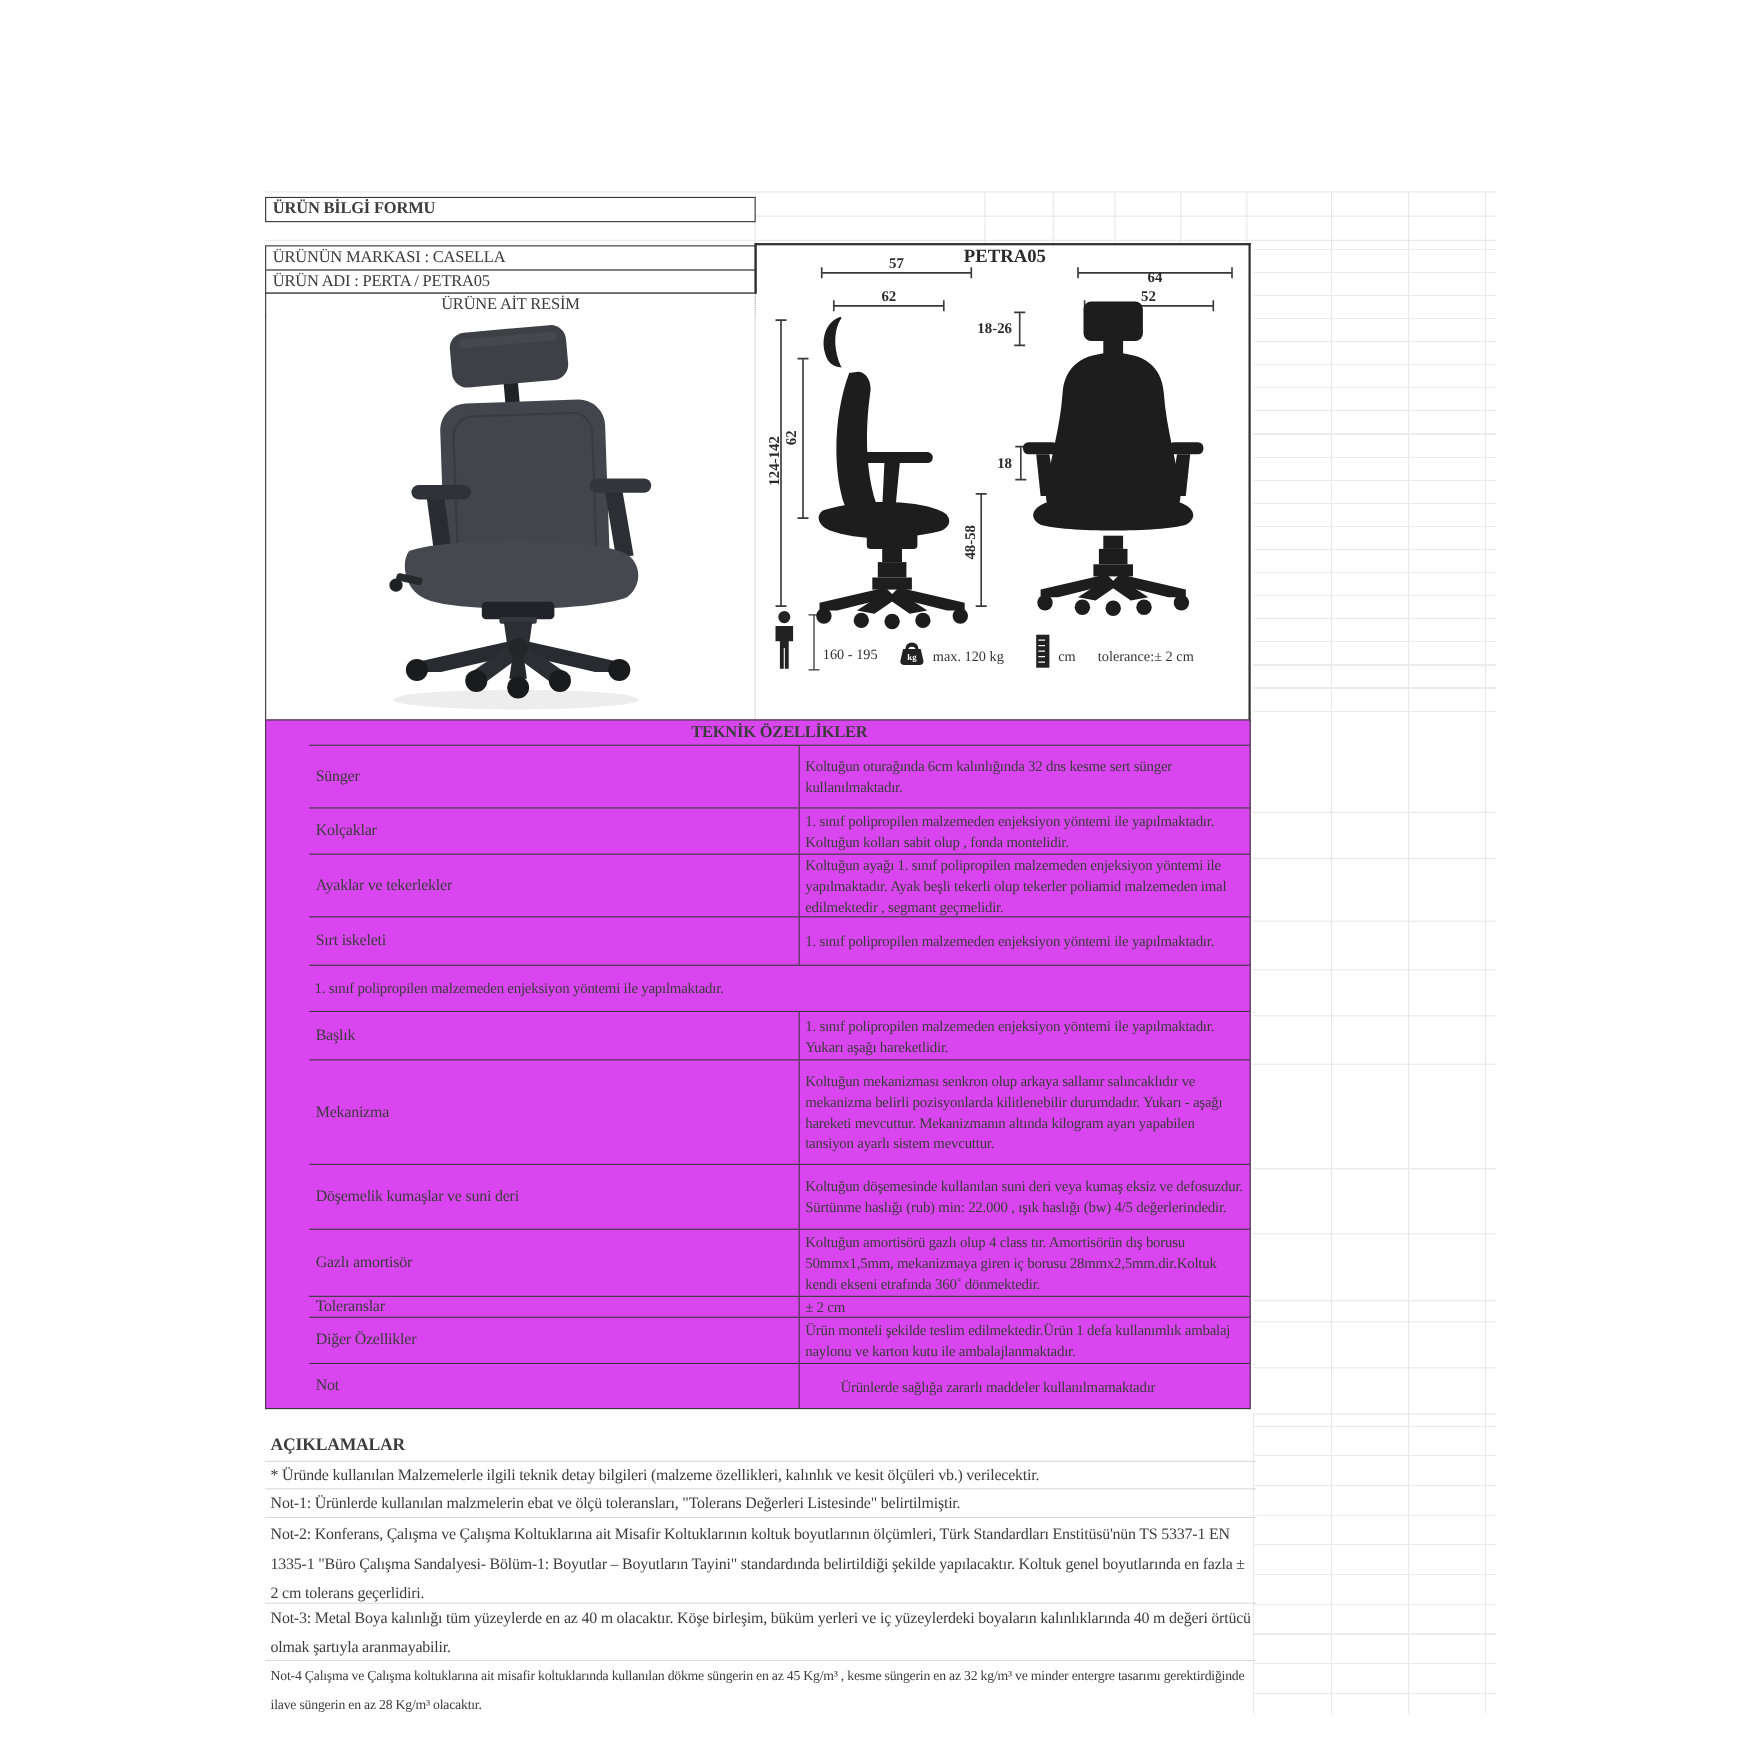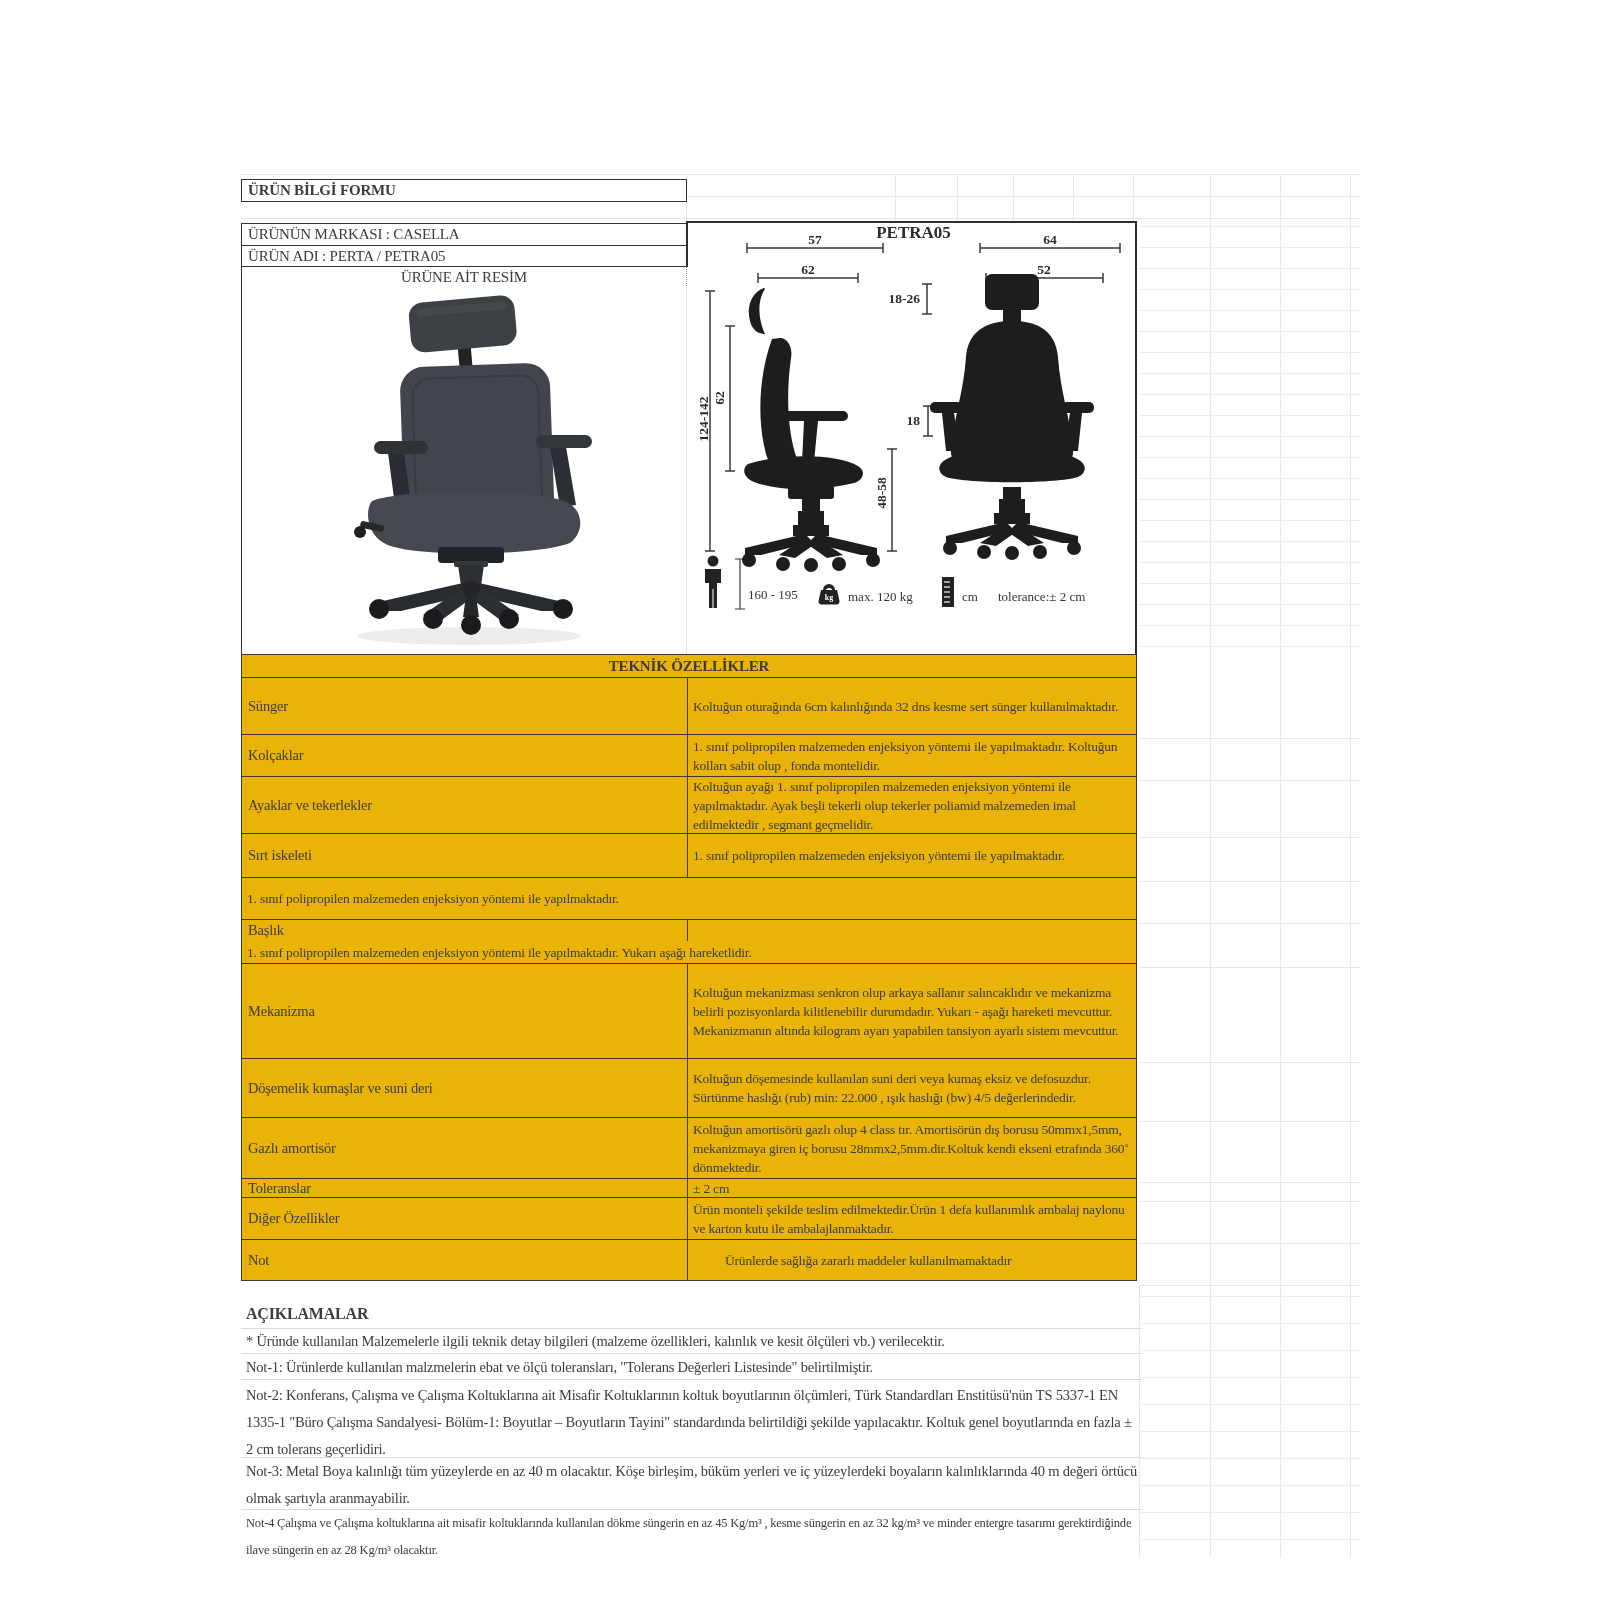--- a/index.html
+++ b/index.html
@@ -19,21 +19,21 @@
   .photobox{position:absolute;border-left:1px solid #333;border-right:1px solid #e7e7e7;box-sizing:border-box;}
   
   .diagram{position:absolute;}
   .dline{position:absolute;background:#2e2e2e;}
   .dlab{position:absolute;font-weight:bold;font-size:13.5px;color:#2b2b2b;text-align:center;letter-spacing:0;}
   .dlab.rot{display:flex;align-items:center;justify-content:center;transform:rotate(-90deg);}
   .dlab.right{text-align:right;}
   .legtxt{position:absolute;font-size:13px;color:#333;white-space:nowrap;letter-spacing:0;}
   .kgbadge{position:absolute;color:#fff;font-size:8px;font-weight:bold;text-align:center;letter-spacing:0;}
   
-  .spec-table{position:absolute;left:241px;top:608px;width:896px;border:1px solid #3a3a3a;box-sizing:border-box;background:#eab308;}
+  .spec-table{position:absolute;left:241px;top:608px;width:896px;border:1px solid #3a3a3a;box-sizing:border-box;background:#d946ef;padding-left:39px;}
   .srow{display:flex;border-top:1px solid #3a3a3a;box-sizing:border-box;}
   .srow:first-child{border-top:none;}
   .shead{align-items:center;justify-content:center;font-weight:bold;font-size:15px;}
   .slabel{width:446px;border-right:1px solid #3a3a3a;box-sizing:border-box;display:flex;align-items:center;
           padding:2px 6px;font-size:14.5px;}
   .svalue{flex:1;display:flex;align-items:center;padding:2px 5px;font-size:13.5px;line-height:19px;}
   
   .nrow{position:absolute;left:241px;width:901px;border-bottom:1px solid #dadada;
         font-size:14.5px;line-height:27px;padding-left:5px;box-sizing:border-box;}
   .ntitle{font-weight:bold;font-size:16px;border-bottom:1px solid #dadada;}
@@ -224,21 +224,21 @@
           <line x1="2" y1="15" x2="8" y2="15"></line>
             <line x1="2" y1="20" x2="8" y2="20"></line>
           <line x1="2" y1="25" x2="8" y2="25"></line>
         </g>
       </g>
     </svg>
 
     <div class="dlab" style="left:155px;top:2px;width:145px;font-size:17px;">PETRA05</div>
     <div class="dlab" style="left:99px;top:11px;width:60px;">57</div>
     <div class="dlab" style="left:92px;top:41px;width:60px;">62</div>
-    <div class="dlab" style="left:334px;top:11px;width:60px;">64</div>
+    <div class="dlab" style="left:334px;top:23px;width:60px;">64</div>
     <div class="dlab" style="left:328px;top:41px;width:60px;">52</div>
     <div class="dlab right" style="left:168px;top:70px;width:66px;">18-26</div>
     <div class="dlab rot" style="left:14px;top:158px;width:40px;height:38px;">62</div>
     <div class="dlab rot" style="left:-17px;top:182px;width:70px;height:32px;">124-142</div>
     <div class="dlab right" style="left:200px;top:192px;width:34px;">18</div>
     <div class="dlab rot" style="left:166px;top:255px;width:60px;height:34px;">48-58</div>
 
     <div class="legtxt" style="left:62px;top:366px;">160 - 195</div>
     <div class="kgbadge" style="left:132px;top:372px;width:22px;">kg</div>
     <div class="legtxt" style="left:162px;top:368px;">max. 120 kg</div>
@@ -262,21 +262,21 @@
       <div class="slabel">Ayaklar ve tekerlekler</div>
       <div class="svalue">Koltuğun ayağı 1. sınıf  polipropilen malzemeden enjeksiyon yöntemi ile yapılmaktadır. Ayak beşli tekerli olup tekerler poliamid malzemeden imal edilmektedir , segmant geçmelidir.</div>
     </div>
     <div class="srow" style="height:44px;">
       <div class="slabel">Sırt iskeleti</div>
       <div class="svalue">1. sınıf polipropilen malzemeden enjeksiyon yöntemi ile yapılmaktadır.</div>
     </div>
     <div class="srow" style="height:42px;">
       <div class="svalue">1. sınıf polipropilen malzemeden enjeksiyon yöntemi ile yapılmaktadır.</div>
     </div>
-    <div class="srow" style="height:44px;flex-direction:column;">
+    <div class="srow" style="height:44px;">
       <div class="slabel">Başlık</div>
       <div class="svalue">1. sınıf polipropilen malzemeden enjeksiyon yöntemi ile yapılmaktadır. Yukarı aşağı hareketlidir.</div>
     </div>
     <div class="srow" style="height:95px;">
       <div class="slabel">Mekanizma</div>
       <div class="svalue">Koltuğun mekanizması senkron olup arkaya sallanır salıncaklıdır ve mekanizma belirli pozisyonlarda kilitlenebilir durumdadır. Yukarı - aşağı hareketi mevcuttur. Mekanizmanın altında kilogram ayarı yapabilen tansiyon ayarlı sistem mevcuttur.</div>
     </div>
     <div class="srow" style="height:59px;">
       <div class="slabel">Döşemelik kumaşlar ve suni deri</div>
       <div class="svalue">Koltuğun döşemesinde kullanılan suni deri veya kumaş eksiz ve defosuzdur. Sürtünme haslığı (rub) min: 22.000 , ışık haslığı (bw) 4/5 değerlerindedir.</div>

